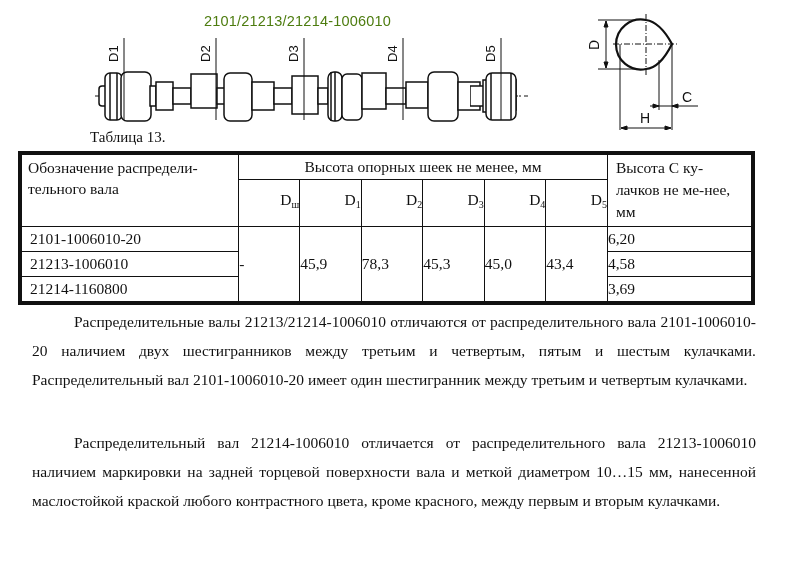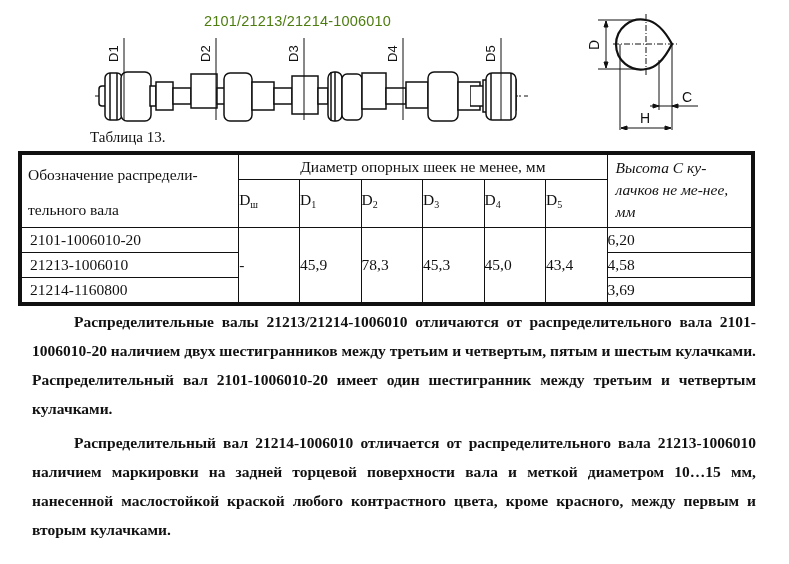--- a/index.html
+++ b/index.html
@@ -6,29 +6,29 @@
   body { width: 789px; height: 564px; position: relative; overflow: hidden;
          font-family: "Liberation Serif", serif; color: #111; }
   .fig-title { position: absolute; left: 204px; top: 13px; font-family: "Liberation Sans", sans-serif;
                font-size: 14.5px; color: #4d7c0f; letter-spacing: 0.2px; }
   svg.shaft { position: absolute; left: 90px; top: 30px; }
   svg.cam { position: absolute; left: 570px; top: 10px; }
   .caption { position: absolute; left: 90px; top: 129px; font-size: 15px; }
   table.spec { position: absolute; left: 18px; top: 151px; width: 737px; height: 147px;
                border-collapse: collapse; border: 4px solid #111; font-size: 15.5px; }
   table.spec td { border: 1px solid #111; padding: 0; vertical-align: middle; }
-  .name-h { width: 213px; vertical-align: top !important; padding: 2px 6px 0 6px !important; line-height: 35px; text-align: left; }
+  .name-h { width: 213px; vertical-align: top !important; padding: 2px 6px 0 6px !important; line-height: 21px; text-align: left; }
   .group-h { text-align: center; height: 24px; }
-  .sub-h { text-align: left; width: 63px; height: 40px; padding-bottom: 6px !important; }
-  .height-h { width: 135px; vertical-align: top !important; padding: 2px 6px 0 8px !important; line-height: 22px; font-style: italic; }
+  .sub-h { text-align: right; width: 63px; height: 40px; padding-bottom: 6px !important; }
+  .height-h { width: 135px; vertical-align: top !important; padding: 2px 6px 0 8px !important; line-height: 22px; }
   .row-name { padding-left: 8px !important; height: 24px; text-align: left; }
   .val { text-align: left; }
   .sub-idx { font-size: 10px; vertical-align: -3px; }
   .para { position: absolute; left: 32px; width: 724px; font-size: 15.5px; line-height: 29px;
-          text-align: justify; text-indent: 42px; margin: 0; font-weight: bold; }
+          text-align: justify; text-indent: 42px; margin: 0; }
   .p1 { top: 307px; }
   .p2 { top: 428px; }
 </style>
 </head>
 <body>
 
 <div class="fig-title">2101/21213/21214-1006010</div>
 
 <svg class="shaft" width="430" height="95" viewBox="0 0 430 95">
   <g stroke="#111" fill="#fff" stroke-width="1.5">
@@ -127,21 +127,21 @@
     <text x="112" y="92">C</text>
   </g>
 </svg>
 
 <div class="caption">Таблица 13.</div>
 
 <table class="spec">
   <tbody>
       <tr>
     <td class="name-h" rowspan="2">Обозначение распредели-тельного вала</td>
-    <td class="group-h" colspan="6">Диаметр опорных шеек не менее, мм</td>
+    <td class="group-h" colspan="6">Высота опорных шеек не менее, мм</td>
     <td class="height-h" rowspan="2">Высота С ку-лачков не ме-нее, мм</td>
   </tr>
   <tr>
     <td class="sub-h"><span>D</span><span class="sub-idx">ш</span></td>
     <td class="sub-h"><span>D</span><span class="sub-idx">1</span></td>
     <td class="sub-h"><span>D</span><span class="sub-idx">2</span></td>
     <td class="sub-h"><span>D</span><span class="sub-idx">3</span></td>
     <td class="sub-h"><span>D</span><span class="sub-idx">4</span></td>
     <td class="sub-h"><span>D</span><span class="sub-idx">5</span></td>
   </tr>

